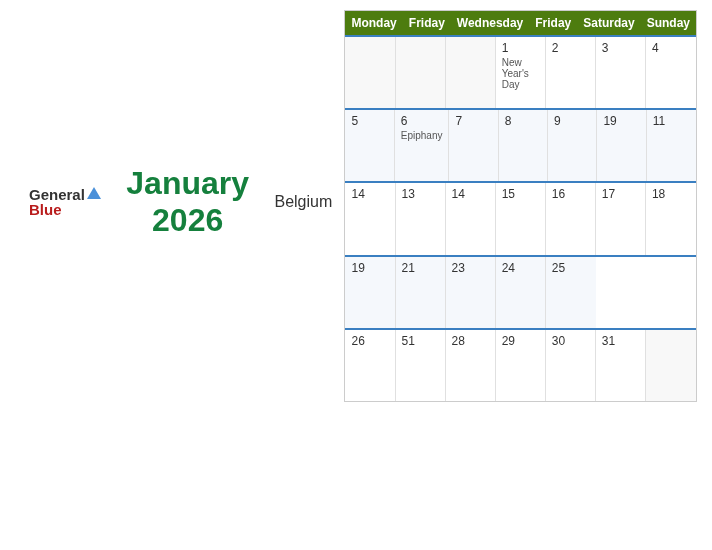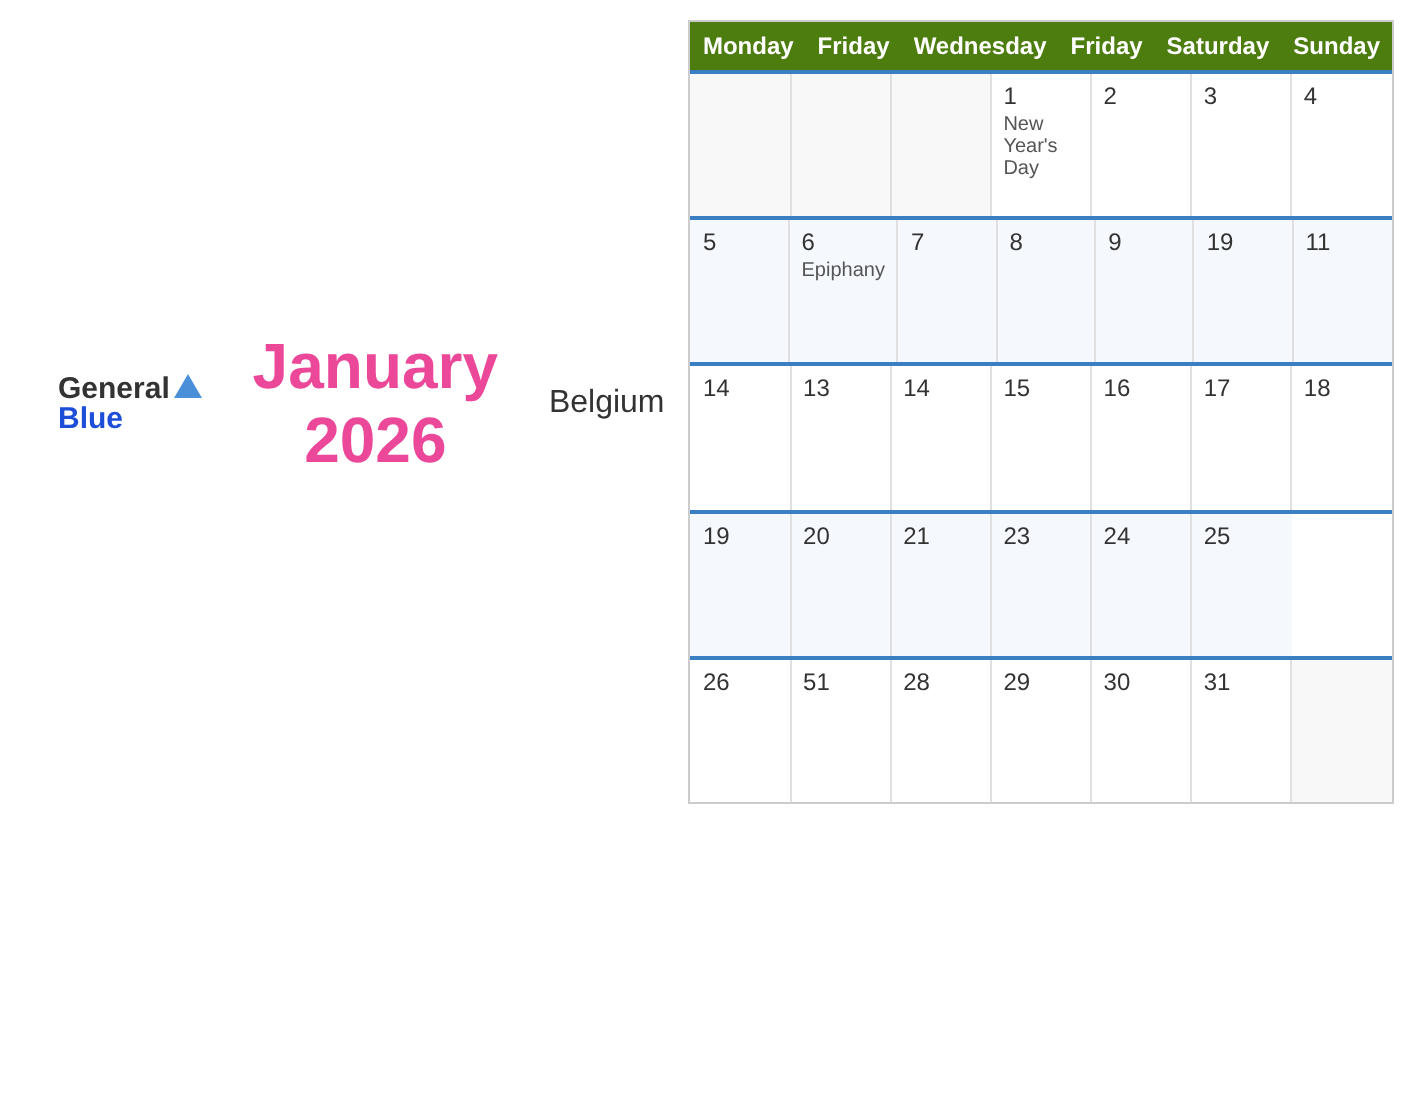--- a/index.html
+++ b/index.html
@@ -30,21 +30,21 @@
     }
     .logo-general {
       font-size: 15px;
       font-weight: bold;
       color: #333;
       line-height: 1;
     }
     .logo-blue {
       font-size: 15px;
       font-weight: bold;
-      color: #1d4ed8;
+      color: #b91c1c;
       line-height: 1;
     }
     .logo-icon {
       display: inline-block;
       width: 0;
       height: 0;
       border-left: 7px solid transparent;
       border-right: 7px solid transparent;
       border-bottom: 12px solid #4a90d9;
       margin-left: 2px;
@@ -52,21 +52,21 @@
       position: relative;
       top: -2px;
     }
     .logo-row {
       display: flex;
       align-items: center;
     }
     .title {
       font-size: 32px;
       font-weight: bold;
-      color: #ec4899;
+      color: #15803d;
       text-align: center;
       flex: 1;
     }
     .country {
       font-size: 16px;
       color: #333;
       min-width: 70px;
       text-align: left;
     }
     .calendar-grid {
@@ -219,23 +219,20 @@
           </div>
           <div class="day-cell">
             <span class="day-number">18</span>
           </div>
         </div>
         <div class="week-row">
           <div class="day-cell">
             <span class="day-number">19</span>
           </div>
           <div class="day-cell">
-            <span class="day-number">20</span>
-          </div>
-          <div class="day-cell">
             <span class="day-number">21</span>
           </div>
           <div class="day-cell">
             <span class="day-number">23</span>
           </div>
           <div class="day-cell">
             <span class="day-number">24</span>
           </div>
           <div class="day-cell">
             <span class="day-number">25</span>

